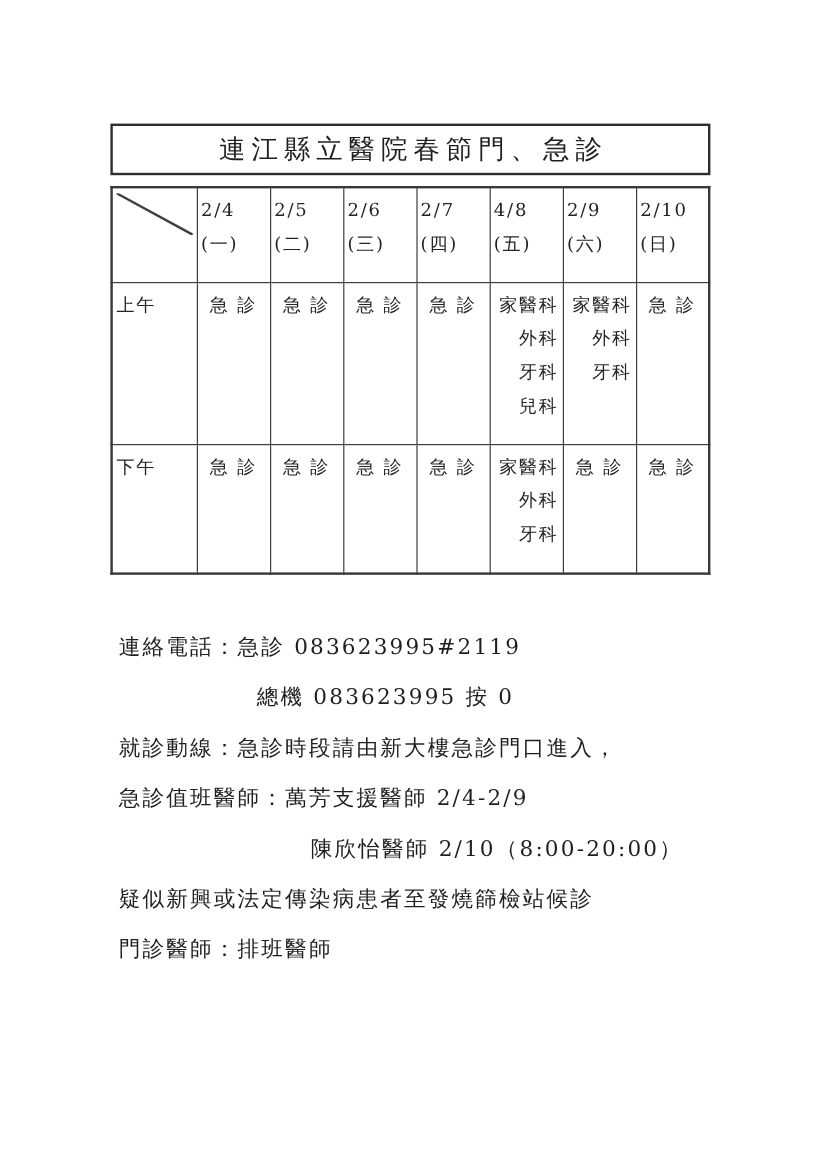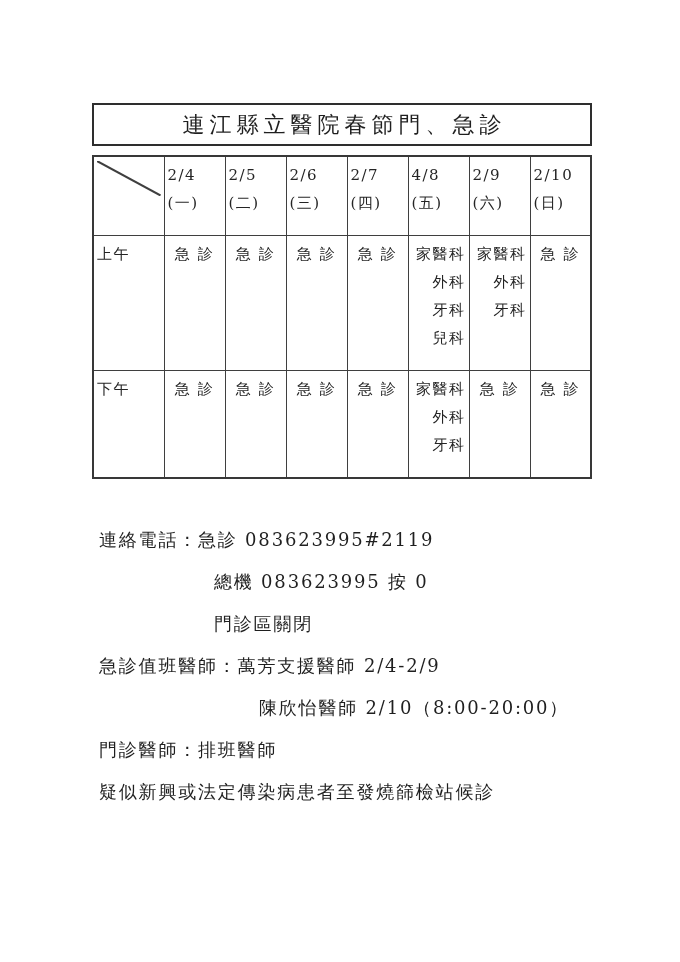--- a/index.html
+++ b/index.html
@@ -200,20 +200,20 @@
             <span class="cell-line">急 診</span>
           </td>
     </tr>
 
   </tbody>
     </table>
 
   <div class="notes">
     <div class="note-line">連絡電話：急診 083623995#2119</div>
     <div class="note-line ind-1">總機 083623995 按 0</div>
-    <div class="note-line ind-1">門診區關閉</div>
+    <div class="note-line">就診動線：急診時段請由新大樓急診門口進入，</div>
     <div class="note-line">急診值班醫師：萬芳支援醫師 2/4-2/9</div>
     <div class="note-line ind-2">陳欣怡醫師 2/10（8:00-20:00）</div>
+    <div class="note-line">疑似新興或法定傳染病患者至發燒篩檢站候診</div>
     <div class="note-line">門診醫師：排班醫師</div>
-    <div class="note-line">疑似新興或法定傳染病患者至發燒篩檢站候診</div>
   </div>
 
 </div>
 
 </body></html>

